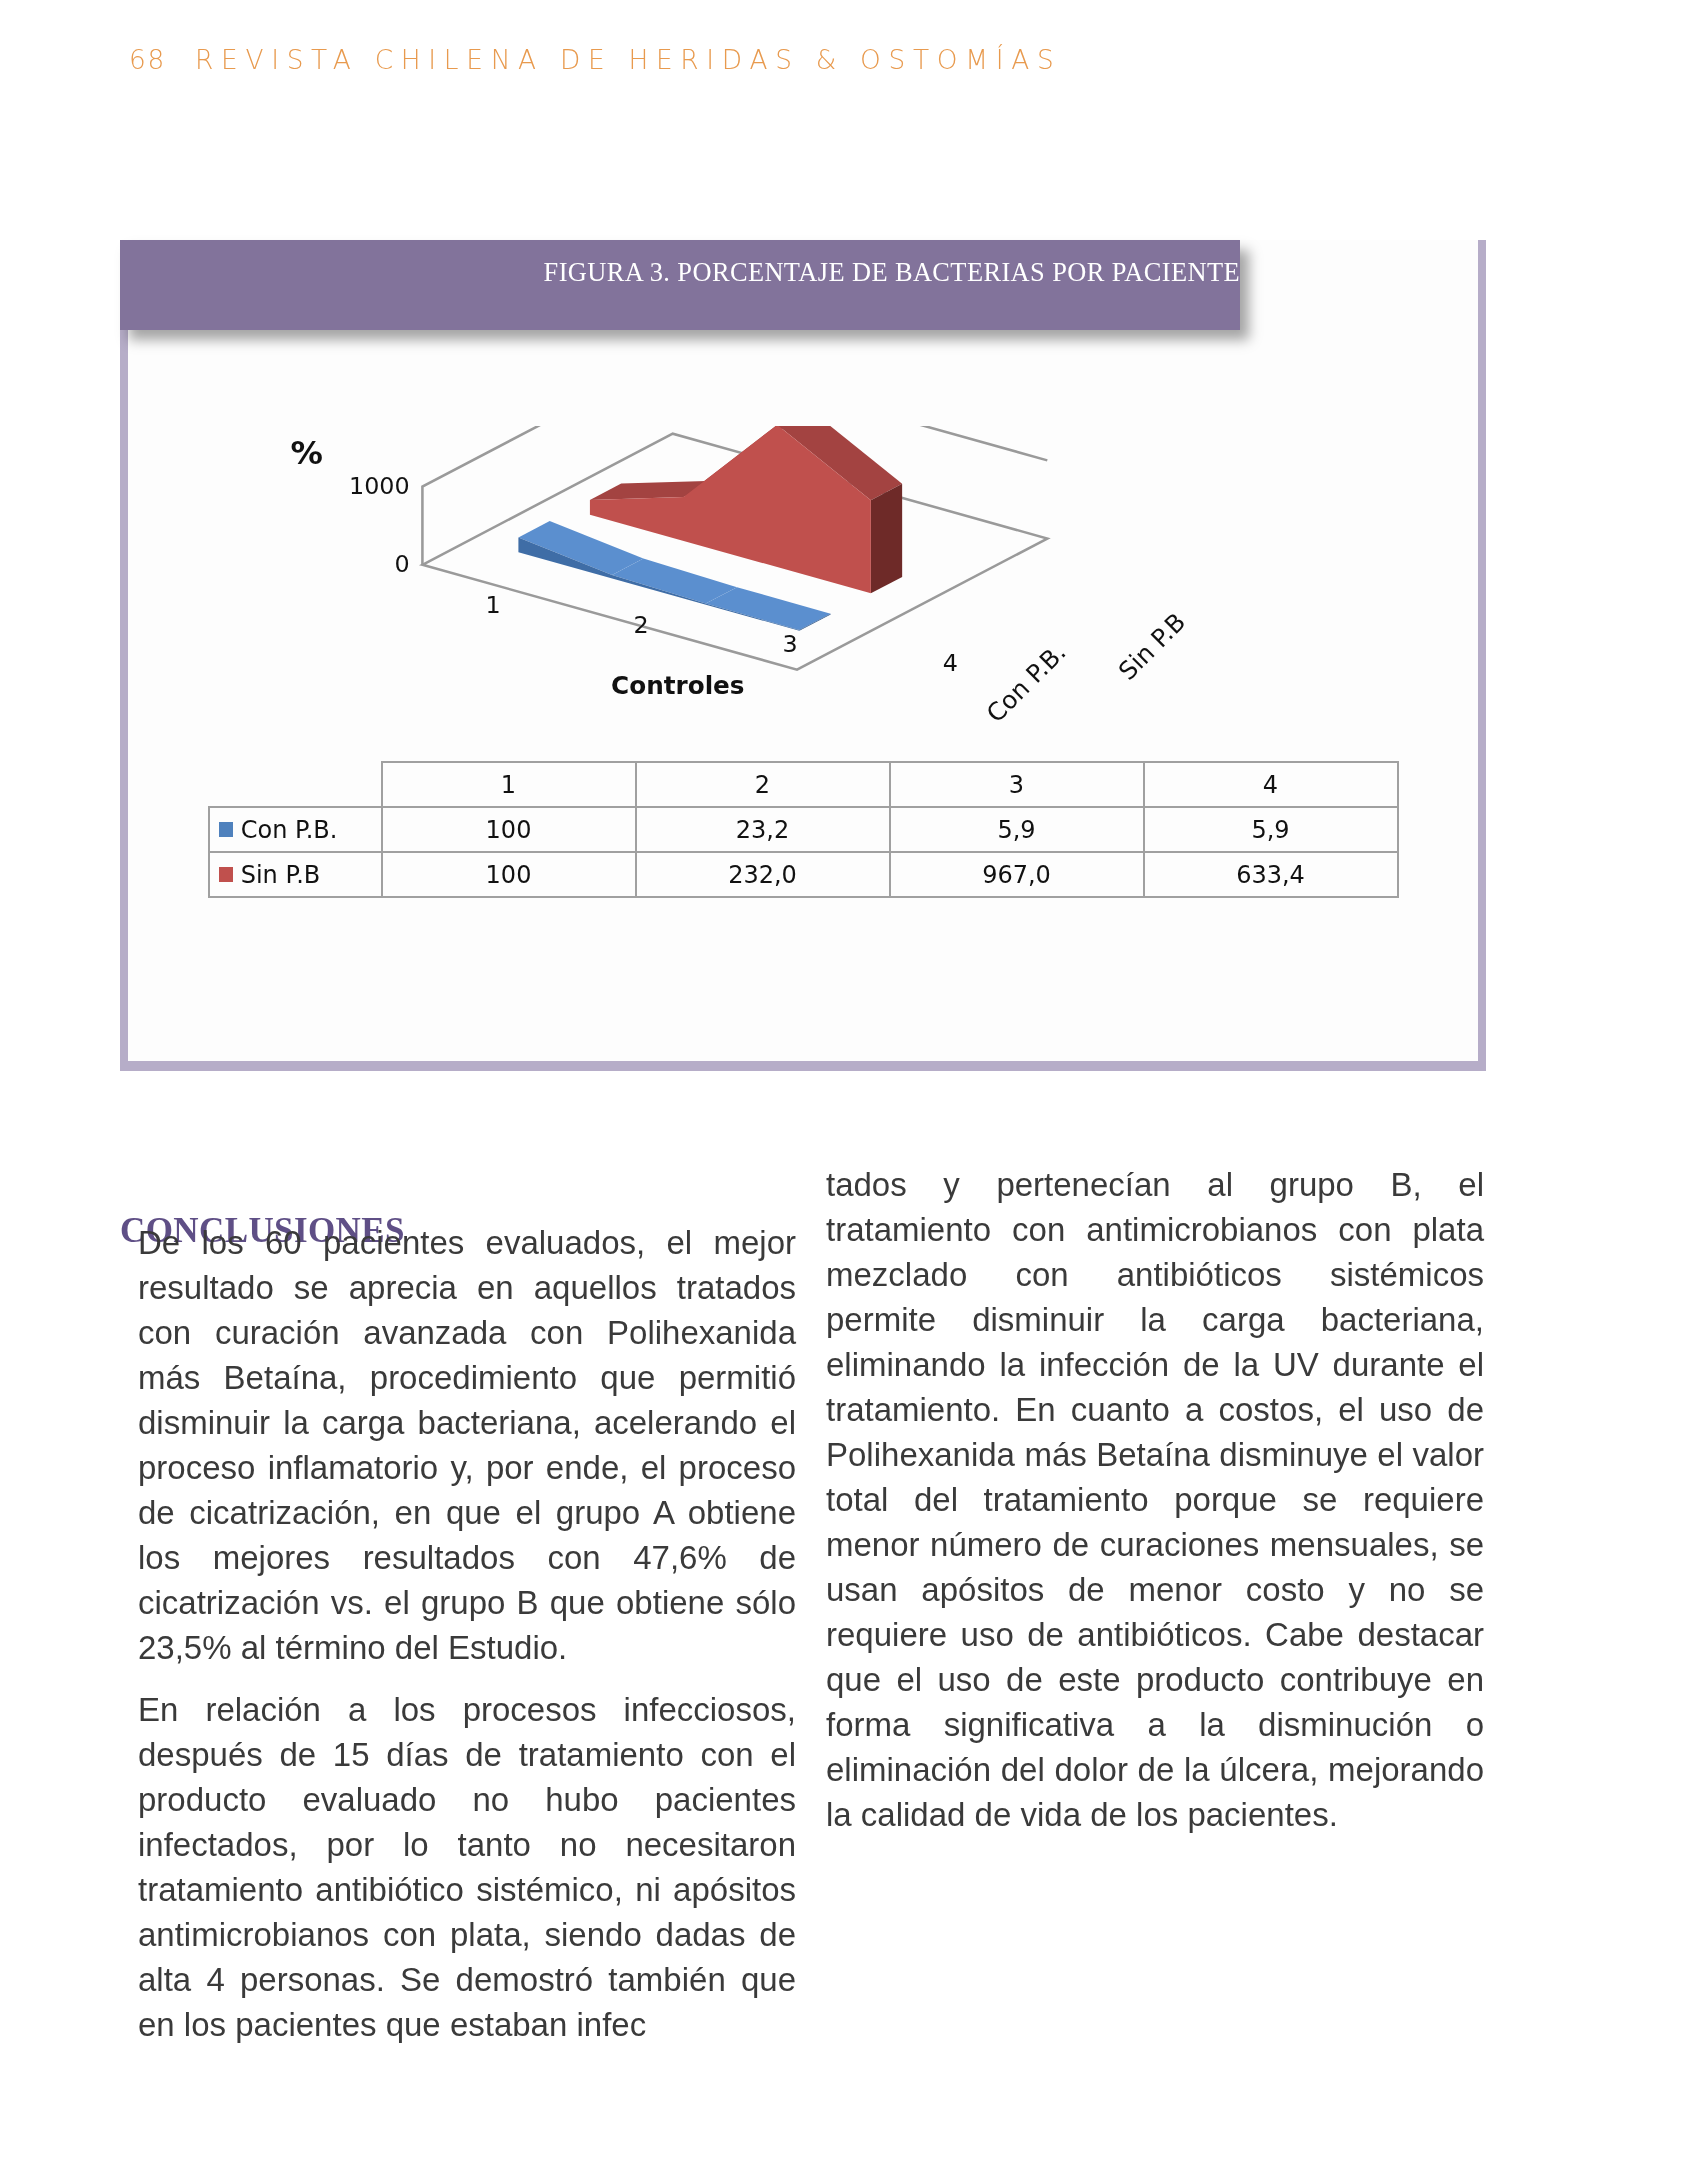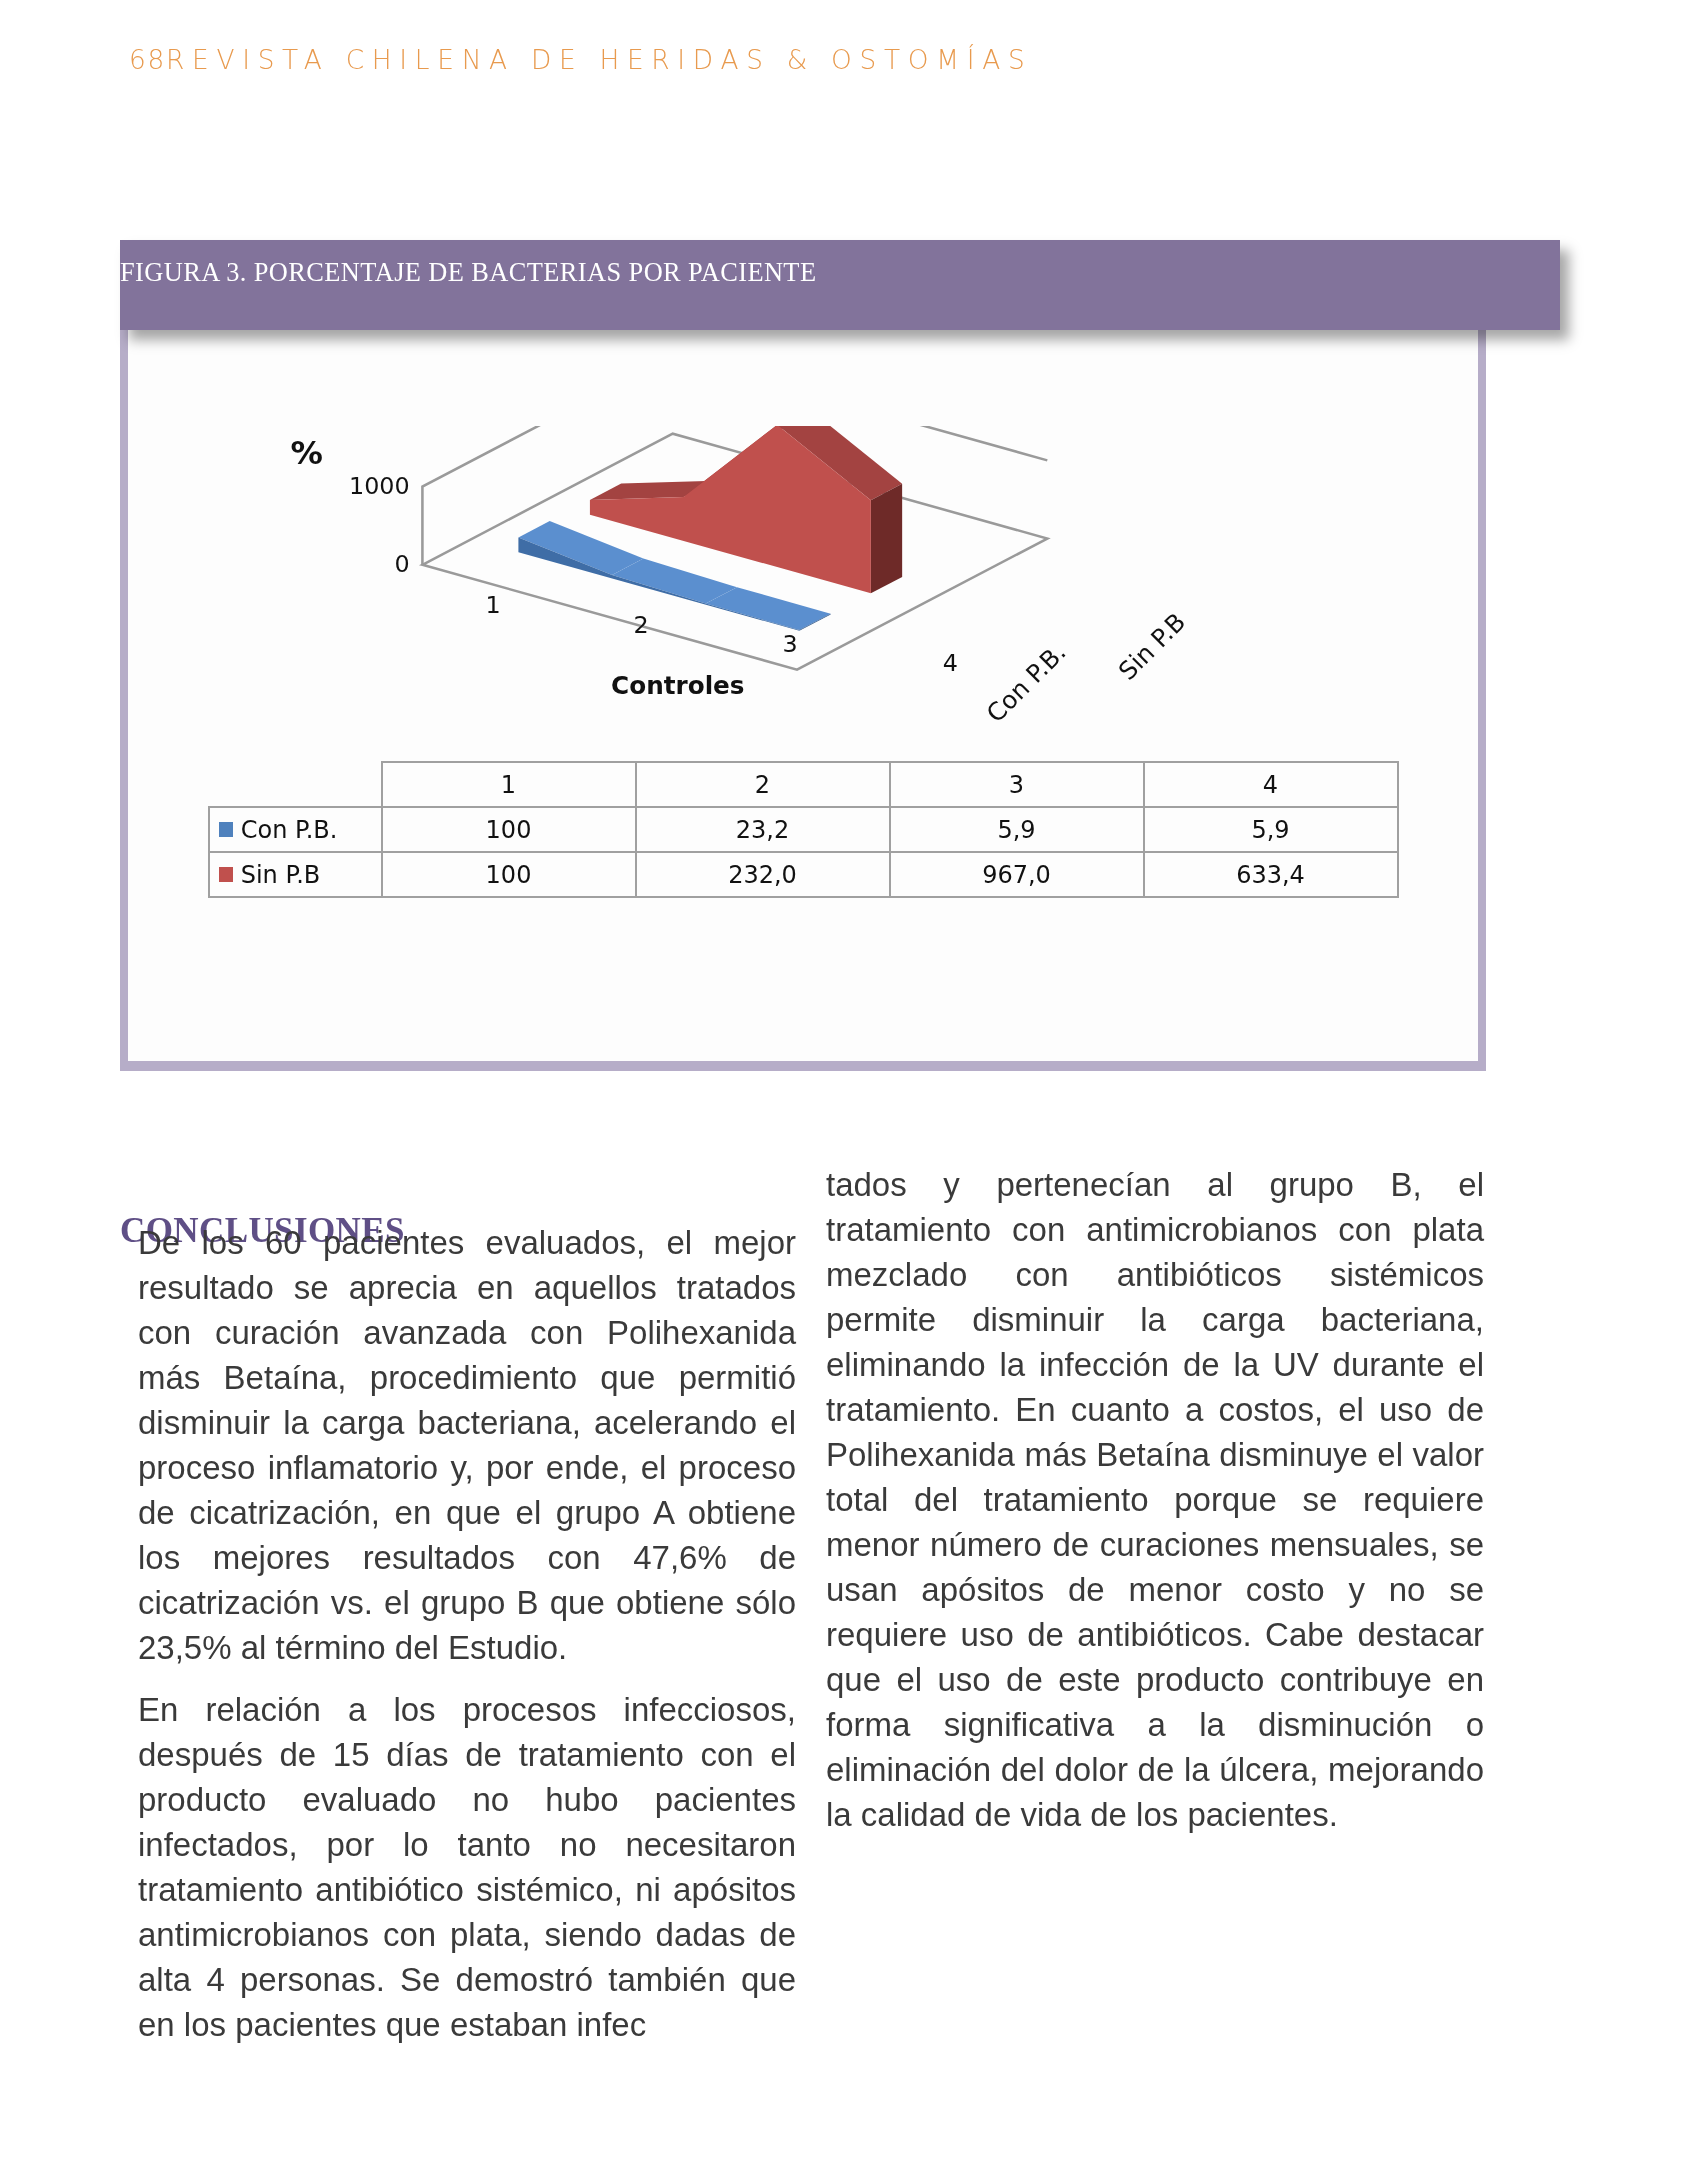--- a/index.html
+++ b/index.html
@@ -2,33 +2,33 @@
 <html style="font-size:13.6px"><head>
 <meta charset="utf-8">
 <style>
   html, body { margin: 0; padding: 0; background: #ffffff; }
   body { width: 1704px; height: 2181px; position: relative; overflow: hidden; }
   .running-head {
     position: absolute; left: 129px; top: 44px;
     font-family: "DejaVu Sans", sans-serif; font-size: 26.4px; font-weight: 300;
     color: #e89a4e; letter-spacing: 7.7px; white-space: nowrap;
   }
-  .running-head .pg { letter-spacing: 1.7px; }
+  .running-head .pg { margin-right: 29px; letter-spacing: 1.7px; }
 
   .figure-frame {
     position: absolute; left: 120px; top: 240px; width: 1366px; height: 831px;
     box-sizing: border-box;
     border-left: 8.5px solid #b6adc8; border-right: 8.5px solid #b6adc8; border-bottom: 10.2px solid #b6adc8;
     background: #fdfdfd;
   }
   .figure-header {
-    position: absolute; left: 120px; top: 240px; width: 1440px; height: 90px;
+    position: absolute; left: 120px; top: 240px; width: 1120px; height: 90px;
     background: #82739b;
     box-shadow: 8.5px 10.2px 12px rgba(0,0,0,0.35);
-    display: flex; align-items: center; justify-content: flex-start;
+    display: flex; align-items: center; justify-content: flex-end;
   }
   .figure-title {
     font-family: "Liberation Serif", serif; font-size: 26.4px; color: #ffffff;
     letter-spacing: 0.4px; margin-top: -25.6px;
   }
 
   svg.chart { position: absolute; left: 256px; top: 426px; }
   .tick-label, .axis-label, .depth-label, .pct-label {
     font-family: "DejaVu Sans", sans-serif; fill: #111;
   }

